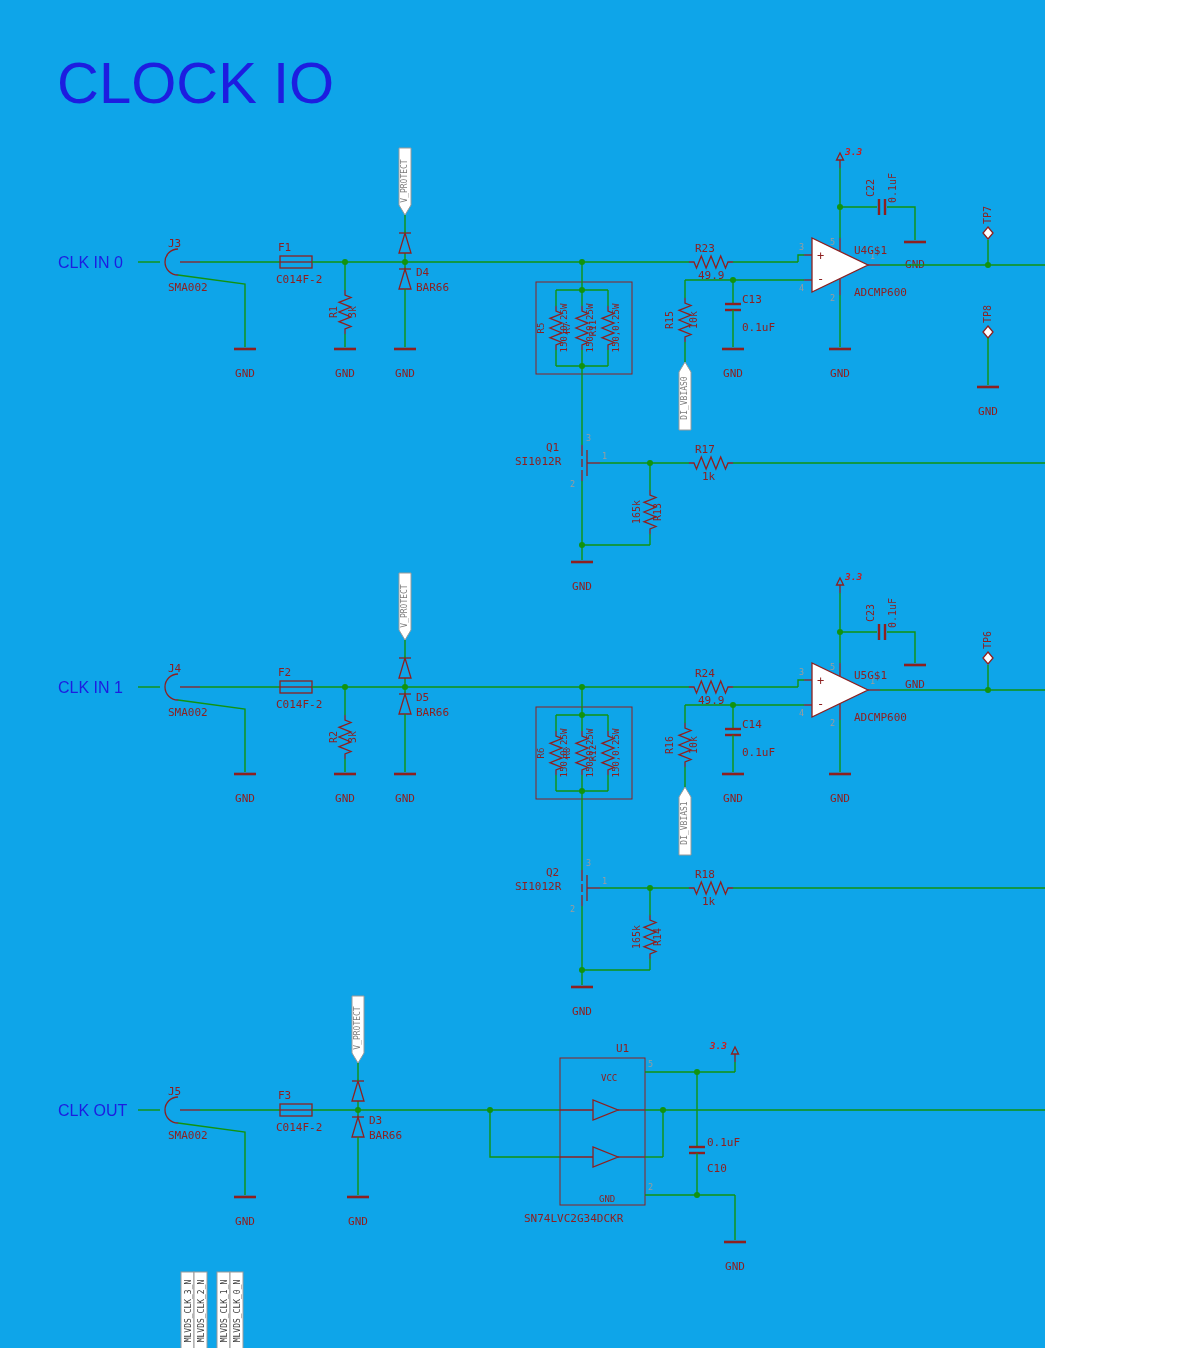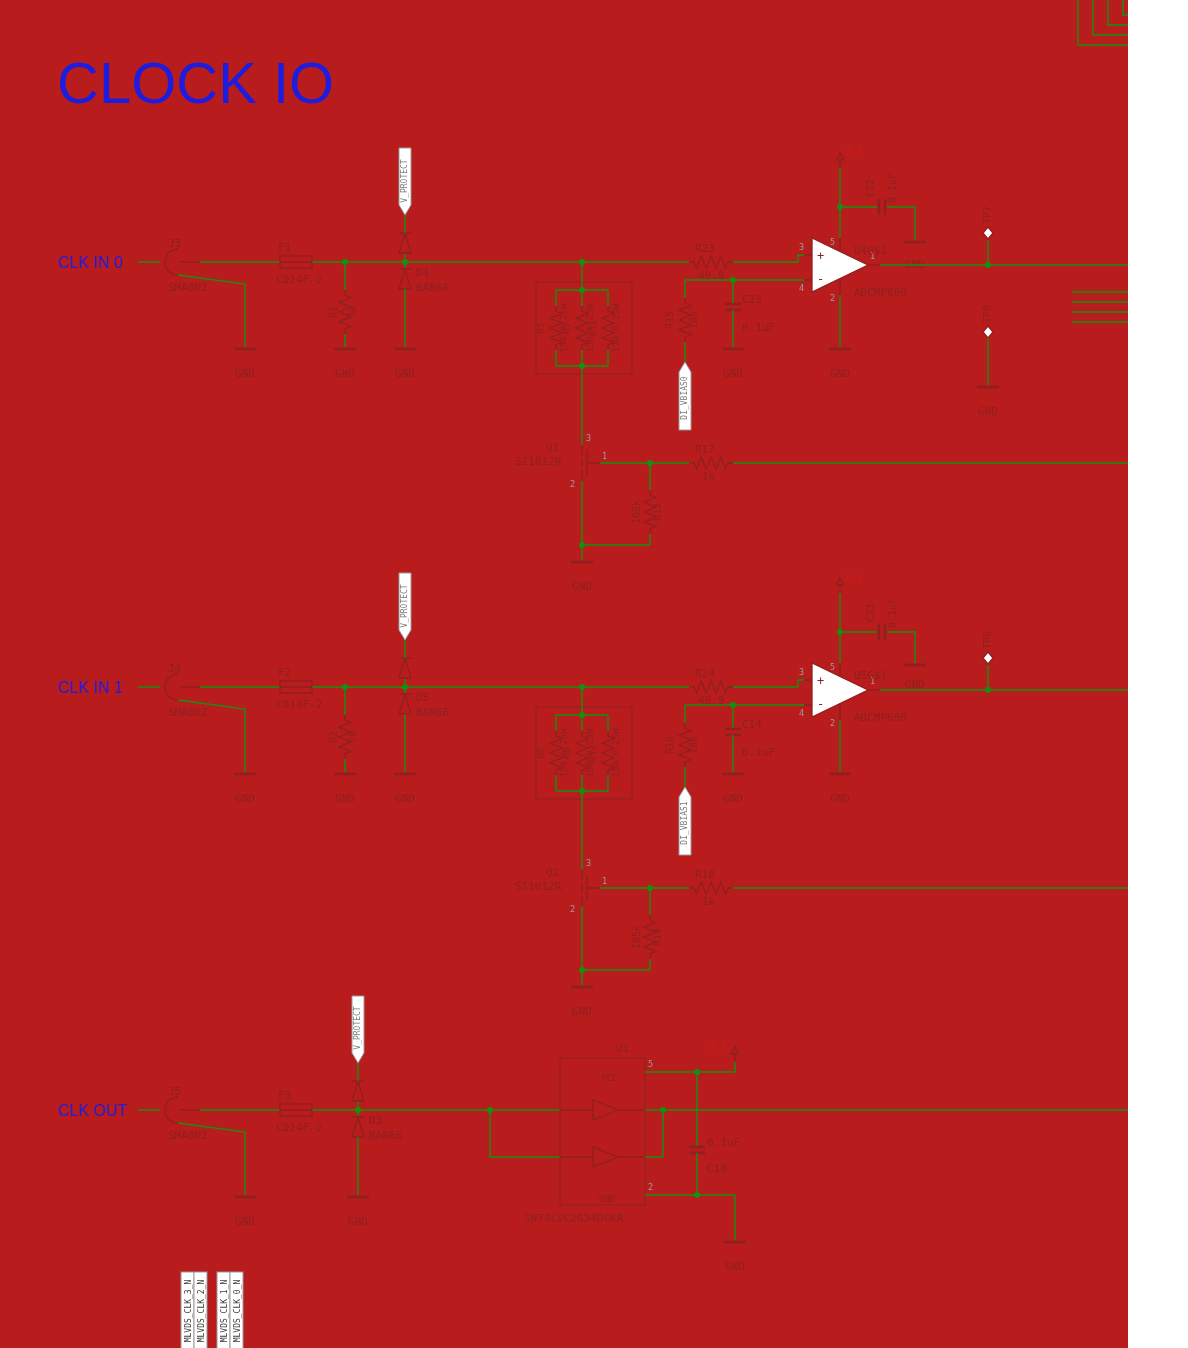--- a/index.html
+++ b/index.html
@@ -1,16 +1,16 @@
 <!DOCTYPE html>
 <html><head>
 <meta charset="utf-8">
 <style>
   html,body{margin:0;padding:0;background:#fff}
-  .canvas{position:relative;width:1128px;height:1348px;background:#b91c1c;overflow:hidden}
+  .canvas{position:relative;width:1045px;height:1348px;background:#0ea5e9;overflow:hidden}
   svg{position:absolute;left:0;top:0}
   svg text{font-family:"DejaVu Sans Mono","Liberation Mono",monospace;fill:#8e2020}
   .w{stroke:#12930f;stroke-width:1.4;fill:none}
   .s{stroke:#8e2020;stroke-width:1.3;fill:none}
   .sf{stroke:#8e2020;stroke-width:1.3;fill:#fff}
   .mb{stroke:#8e2020;stroke-width:1;fill:none}
   .gb{stroke:#8e2020;stroke-width:2.6}
   .cp{stroke:#8e2020;stroke-width:2.4}
   .dot{fill:#12930f}
   .t{font-size:11px}

